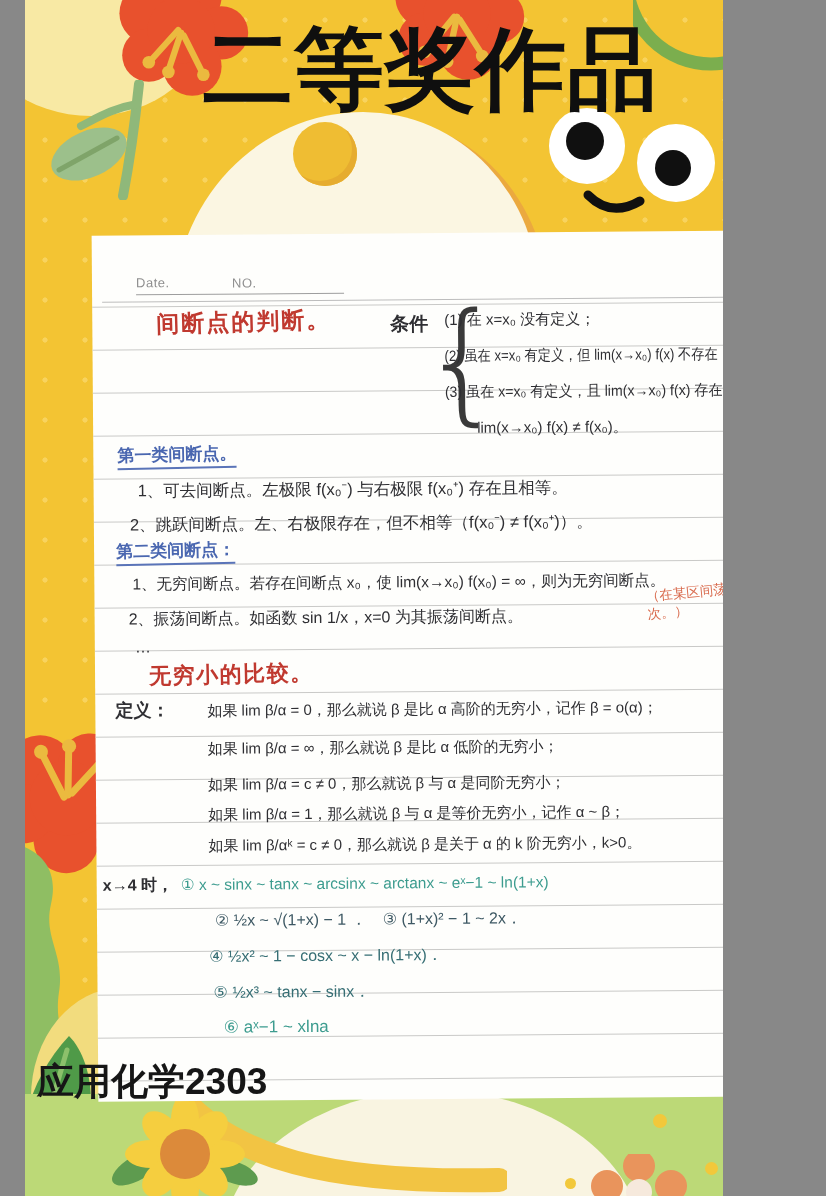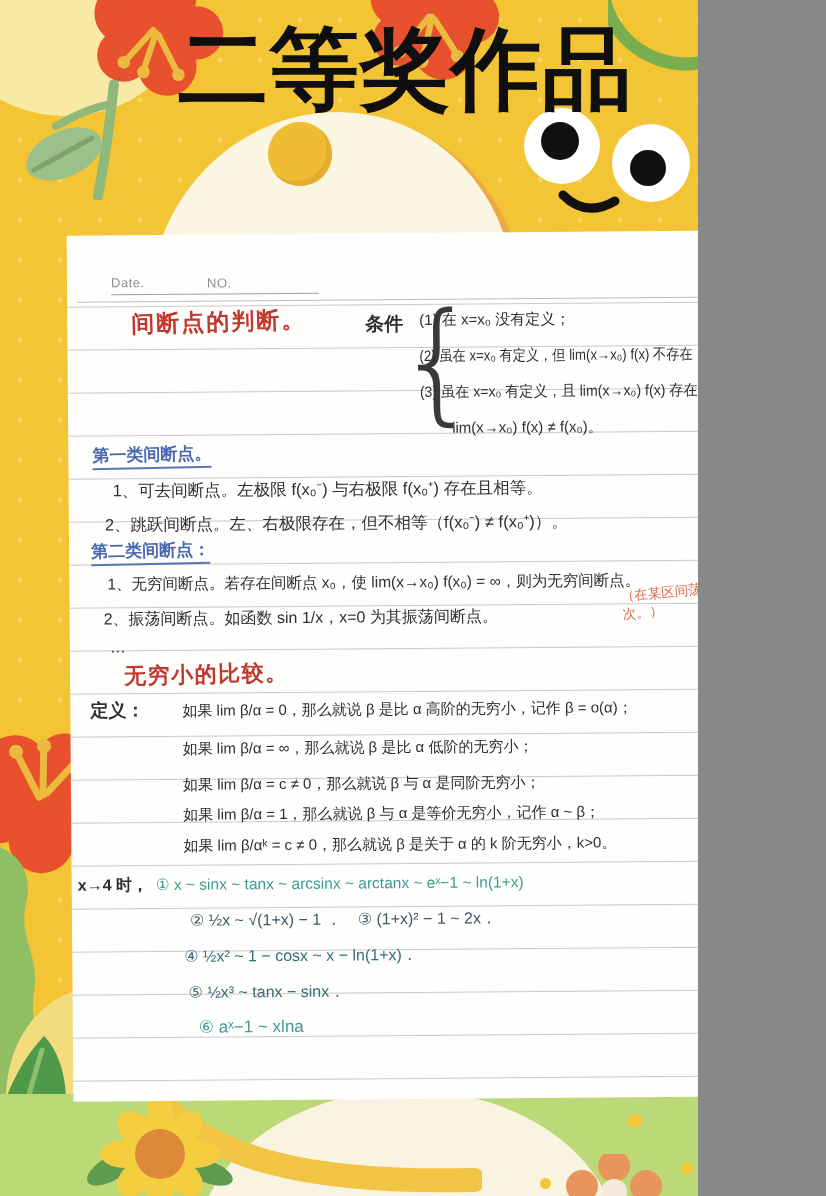--- a/index.html
+++ b/index.html
@@ -2,20 +2,21 @@
 <html><head>
 <meta charset="utf-8">
 <style>
   html,body{margin:0;padding:0;background:#888;}
   #poster{
     position:relative;width:698px;height:1196px;overflow:hidden;
     background-color:#F3C433;
     background-image:radial-gradient(#F8D35E 2.3px, rgba(0,0,0,0) 2.9px);
     background-size:40px 40px;
     font-family:"Liberation Sans",sans-serif;
+    margin-left:25px;
   }
   .abs{position:absolute;}
   
   .blob-tl{left:-50px;top:-72px;width:232px;height:188px;background:#F8E9A4;border-radius:50%;}
   .flower{width:140px;height:140px;}
   .f-tl{left:86px;top:-40px;}
   .f-tc{left:356px;top:-56px;width:152px;height:140px;}
   .f-left{left:-36px;top:720px;width:156px;height:156px;transform:rotate(18deg);}
   .stem-tl{left:14px;top:80px;width:134px;height:120px;}
   .loops-tr{left:608px;top:-72px;width:246px;height:252px;}
@@ -339,15 +340,16 @@
 
     <div class="hw eqintro">x→4 时，</div>
     <div class="hw ink-teal eq1">① x ~ sinx ~ tanx ~ arcsinx ~ arctanx ~ eˣ−1 ~ ln(1+x)</div>
     <div class="hw ink-slate eq2">② ½x ~ √(1+x) − 1 ．　③ (1+x)² − 1 ~ 2x．</div>
     <div class="hw ink-dteal eq3">④ ½x² ~ 1 − cosx ~ x − ln(1+x)．</div>
     <div class="hw ink-dteal eq4">⑤ ½x³ ~ tanx − sinx．</div>
     <div class="hw ink-teal eq5">⑥ aˣ−1 ~ xlna</div>
   </div>
 
   <div class="abs footer">
+    <div>应用化学2303</div>
   </div>
 
 </div>
 
 </body></html>

